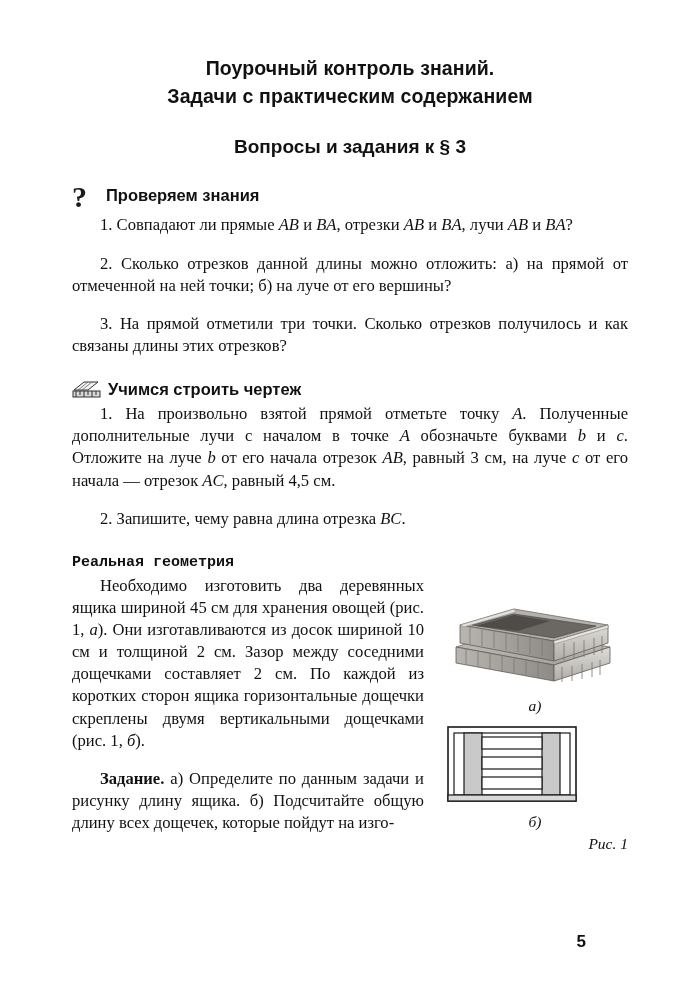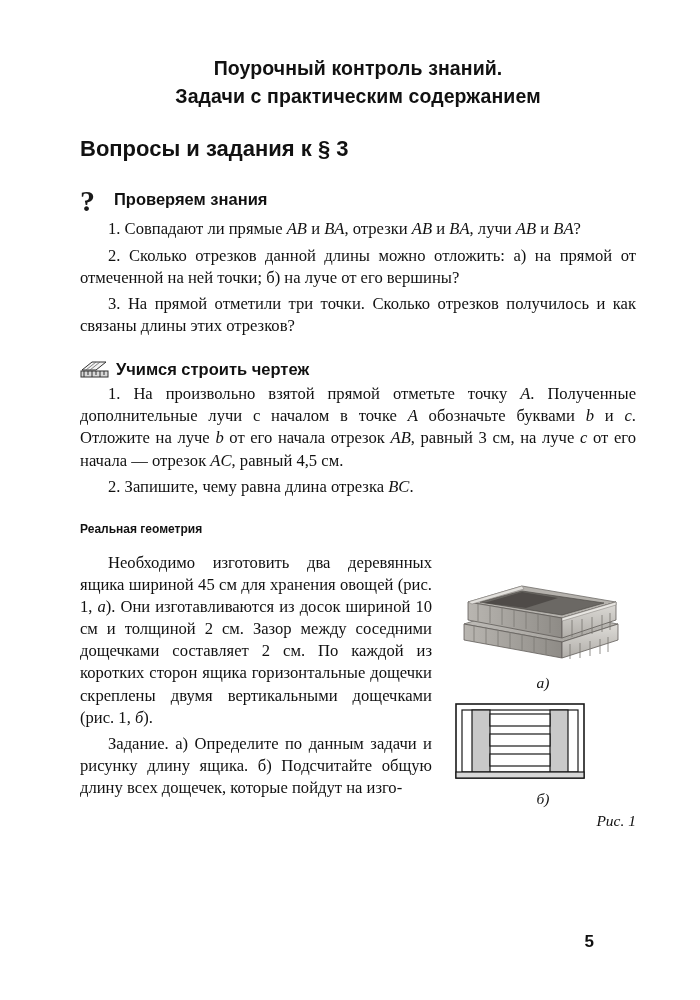--- a/index.html
+++ b/index.html
@@ -10,21 +10,21 @@
     width: 700px;
     height: 1000px;
     background: #ffffff;
     font-family: "Liberation Serif", serif;
     color: #111111;
     position: relative;
     overflow: hidden;
   }
   .page {
     position: absolute;
-    left: 8px; top: 0;
+    left: 0; top: 0;
     width: 648px;
     height: 1000px;
     padding: 0;
   }
   .content {
     position: absolute;
     left: 72px;
     top: 55px;
     width: 556px;
   }
@@ -34,22 +34,22 @@
     font-size: 19.5px;
     text-align: center;
     margin: 0;
     line-height: 1.42;
     letter-spacing: 0.1px;
   }
   h1.title .line2 { display: block; }
   h2.subtitle {
     font-family: "Liberation Sans", sans-serif;
     font-weight: bold;
-    font-size: 22px;
-    text-align: left;
+    font-size: 19px;
+    text-align: center;
     margin: 26px 0 0 0;
   }
   .sect-head {
     display: flex;
     align-items: center;
     margin-top: 22px;
     margin-bottom: 2px;
   }
   .sect-head .glyph {
     font-family: "Liberation Serif", serif;
@@ -77,28 +77,28 @@
   }
   p.body {
     font-size: 16.6px;
     line-height: 1.335;
     margin: 0;
     text-align: justify;
     text-indent: 28px;
     hyphens: manual;
   }
   p.body.first { margin-top: 4px; }
-  p.tight { margin-top: 4px; }
+  p.tight { margin-top: 16px; }
   i, .it { font-style: italic; }
-  .bold { font-weight: normal; }
+  .bold { font-weight: bold; }
   h3.rg {
-    font-family: Liberation Sans, sans-serif;
-    font-weight: bold;
-    font-size: 12px;
-    margin: 24px 0 16px 0;
+    font-family: Liberation Mono, monospace;
+    font-weight: bold;
+    font-size: 15px;
+    margin: 24px 0 4px 0;
   }
   .real-geom-wrap {
     position: relative;
   }
   .rg-text {
     width: 352px;
   }
   .rg-text p.body {
     text-align: justify;
   }

